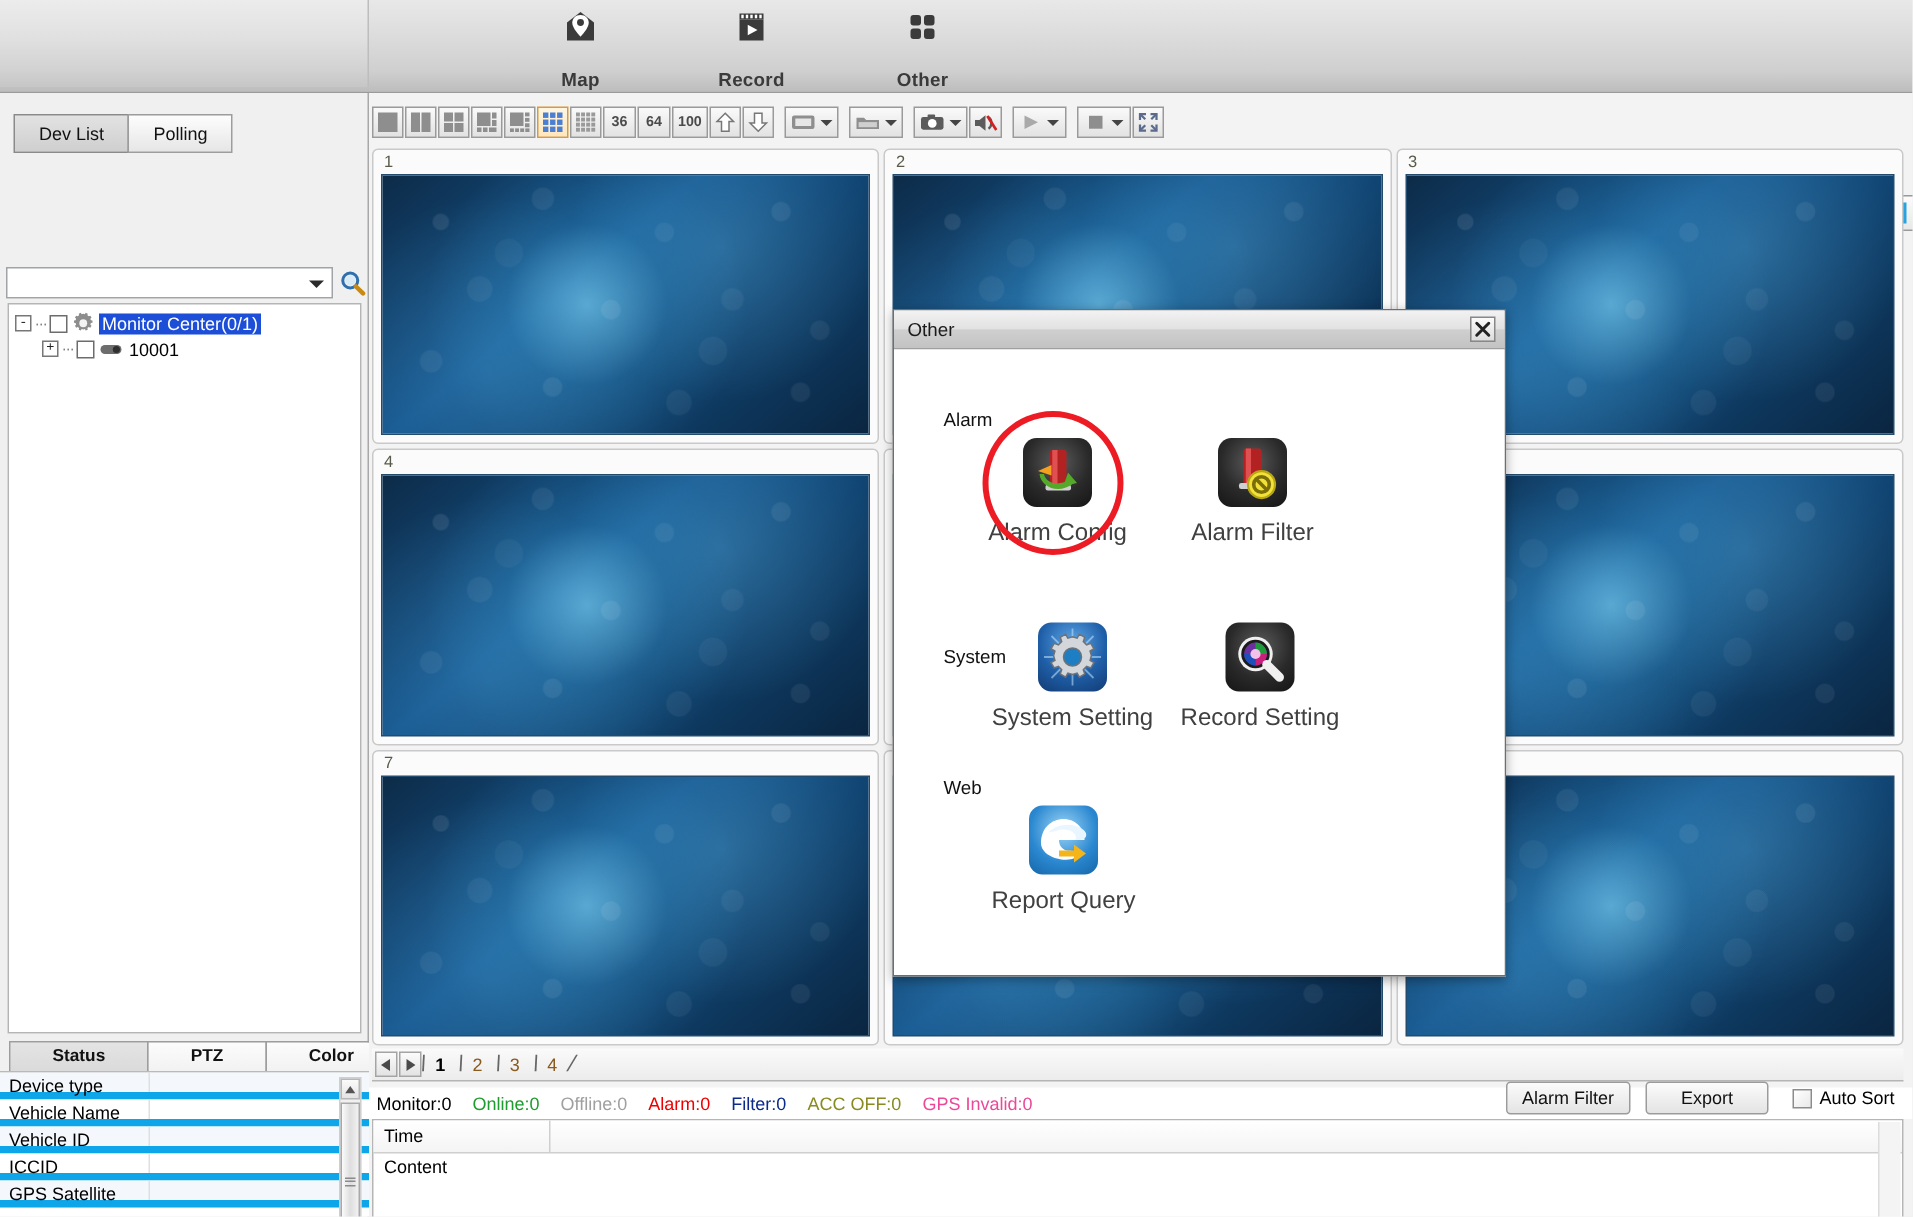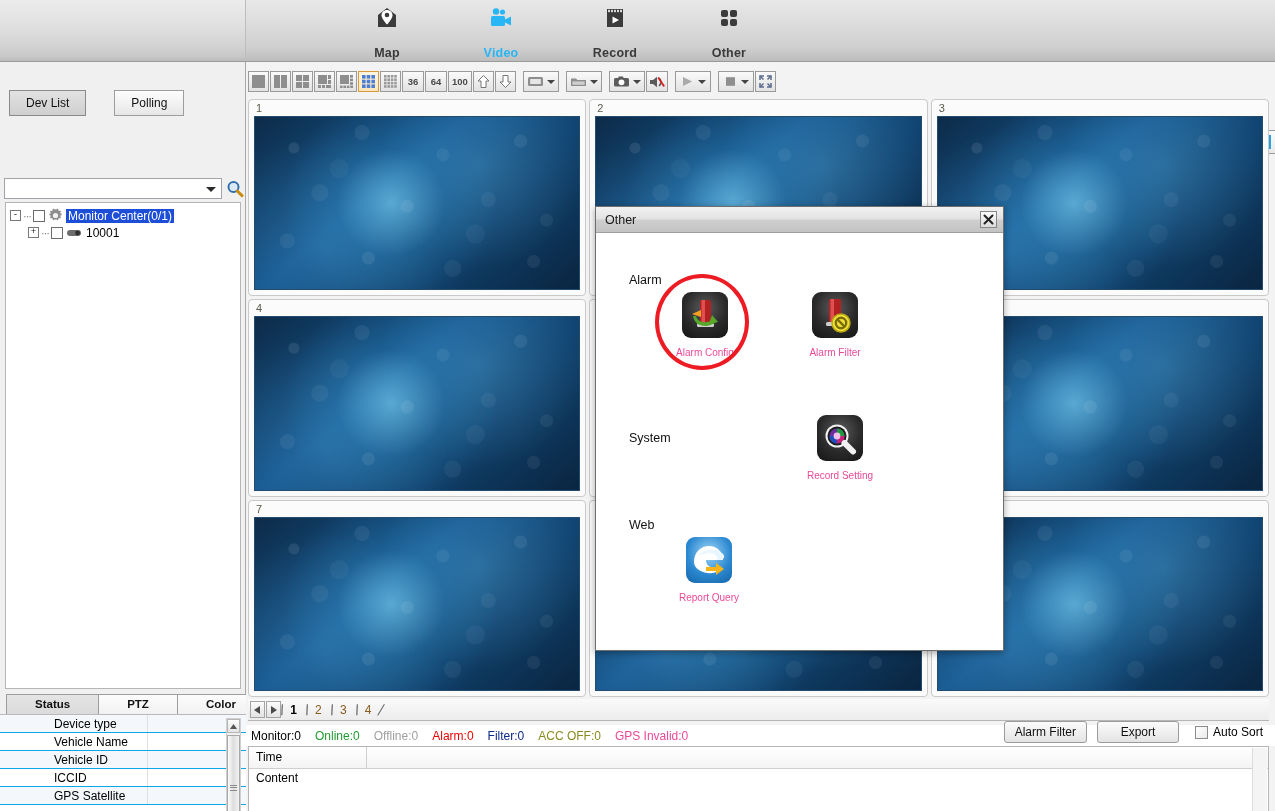--- a/index.html
+++ b/index.html
@@ -36,21 +36,21 @@
   }
   .nav-ico { height: 26px; display:flex; align-items:center; justify-content:center; }
   .nav-label { font-size: 12.5px; font-weight: bold; color: #3a3a3a; margin-top: 16px; letter-spacing:.2px;}
   .nav-item.active .nav-label { color: #29b6f6; }
 
   
   .leftpanel {
     position: absolute; left: 0; top: 62px; width: 246px; height: 749px;
     background: #f0f0f0; border-right: 1px solid #a8a8a8;
   }
-  .tabrow { position: absolute; left: 9px; top: 28px; display: flex; gap: 29px; }
+  .tabrow { position: absolute; left: 9px; top: 14px; display: flex; }
   .tabbtn {
     height: 26px; padding: 0 16px; line-height: 25px;
     border: 1px solid #9d9d9d; font-size: 12px; color: #111;
     background: linear-gradient(to bottom,#fdfdfd,#e6e6e6);
   }
   .tabbtn.sel { background: linear-gradient(to bottom,#e2e2e2,#cfcfcf); border-color:#8a8a8a; }
   .tabbtn + .tabbtn { margin-left: -1px; }
 
   .searchrow { position: absolute; left: 4px; top: 116px; width: 240px; height: 22px; }
   .combo {
@@ -88,21 +88,21 @@
     height:37px; line-height:18px; padding:0 28px; font-size:11.5px;
     border:1px solid #9d9d9d; background: linear-gradient(to bottom,#fcfcfc,#e9e9e9); color:#111;font-weight:bold;
   }
   .btab.sel { background: linear-gradient(to bottom,#e4e4e4,#d2d2d2); }
   .btab + .btab { margin-left:-1px; }
 
   .infotable {
     position:absolute; left:0; top:652px; width:246px; height:159px;
     background:#fff; border-top:1px solid #b9b9b9; overflow:hidden;
   }
-  .irow { display:flex; height:18.1px; border-bottom:1px solid #0ea5e9;padding-left:48px; }
+  .irow { display:flex; height:18.1px; border-bottom:5px solid #0ea5e9; }
   .irow:nth-child(odd) { background:#f4f7fb; }
   .irow:nth-child(even) { background:#ffffff; }
   .ikey { width:100px; padding-left:6px; line-height:18px; font-size:12px; border-right:1px solid #e0e0e0; }
   .ival { flex:1; }
   .vscroll {
     position:absolute; right:4px; top:656px; width:15px; height:152px;
     background:#f0f0f0; border:1px solid #cfcfcf;
   }
   .vscroll .up {
     position:absolute; left:0; top:0; width:13px; height:14px;
@@ -247,21 +247,21 @@
   .dlg-close {
     position:absolute; right:6px; top:4px; width:17px; height:17px;
     border:1px solid #888; background:linear-gradient(to bottom,#fbfbfb,#dcdcdc);
     display:flex;align-items:center;justify-content:center;
     font-size:12px; font-weight:bold; color:#333;
   }
   .dlg-body { position:absolute; left:0; top:26px; right:0; bottom:0; background:#fff; }
   .grp-label { position:absolute; font-size:12.5px; color:#111; }
   .appicon { position:absolute; width:112px; text-align:center; }
   .appicon .ic { width:46px; height:46px; margin:0 auto; border-radius:9px; position:relative; overflow:hidden;}
-  .appicon .cap { margin-top:9px; font-size:10px; color:#ec4899; white-space:nowrap;}
+  .appicon .cap { margin-top:9px; font-size:16px; color:#404040; white-space:nowrap;}
   .redcircle {
     position:absolute; left:655px; top:274px; width:94px; height:96px;
     border:4px solid #ed1c24; border-radius:50%; z-index:60; pointer-events:none;
   }
   .dark-ic { background: radial-gradient(circle at 50% 35%, #5c5c5c 0%, #2a2a2a 55%, #151515 100%); }
   .blue-ic { background: radial-gradient(circle at 50% 30%, #5fa8e8 0%, #1f5fa8 55%, #123b73 100%); }
   .web-ic  { background: radial-gradient(circle at 50% 35%, #9fd6f8 0%, #2b88d0 58%, #1566a8 100%); }
 </style>
 </head>
 <body>
@@ -276,31 +276,20 @@
         <div class="nav-ico">
           <svg width="22" height="24" viewBox="0 0 22 24">
             <path d="M2 9 L11 2 L20 9 L20 21 L2 21 Z" fill="#3b3b3b"></path>
             <path d="M11 4 C7.8 4 5.5 6.3 5.5 9.2 C5.5 13 11 18.5 11 18.5 C11 18.5 16.5 13 16.5 9.2 C16.5 6.3 14.2 4 11 4 Z" fill="#ffffff"></path>
             <circle cx="11" cy="9" r="2.3" fill="#3b3b3b"></circle>
           </svg>
         </div>
         <div class="nav-label">Map</div>
       </div>
 
-      <div class="nav-item active">
-        <div class="nav-ico">
-          <svg width="26" height="24" viewBox="0 0 26 24">
-            <circle cx="8" cy="5.5" r="3.2" fill="#29b6f6"></circle>
-            <circle cx="14.5" cy="6" r="2.6" fill="#29b6f6"></circle>
-            <rect x="3" y="10" width="14" height="10" rx="1.5" fill="#29b6f6"></rect>
-            <path d="M17 13.5 L23 10.5 L23 19.5 L17 16.5 Z" fill="#29b6f6"></path>
-          </svg>
-        </div>
-        <div class="nav-label">Video</div>
-      </div>
 
       <div class="nav-item">
         <div class="nav-ico">
           <svg width="22" height="24" viewBox="0 0 22 24">
             <rect x="3" y="3" width="16" height="4" fill="#3b3b3b"></rect>
             <g fill="#ffffff">
                 <rect x="4.2" y="3.8" width="1.6" height="2.4"></rect>
                 <rect x="7.2" y="3.8" width="1.6" height="2.4"></rect>
                 <rect x="10.2" y="3.8" width="1.6" height="2.4"></rect>
                 <rect x="13.2" y="3.8" width="1.6" height="2.4"></rect>
@@ -721,20 +710,32 @@
             <circle cx="29" cy="31" r="9" fill="#f2e13a" stroke="#b8a712" stroke-width="1.5"></circle>
             <circle cx="29" cy="31" r="5.2" fill="none" stroke="#7a6e08" stroke-width="2.4"></circle>
             <path d="M25.4 27.4 L32.6 34.6" stroke="#7a6e08" stroke-width="2.4"></path>
           </svg>
         </div>
         <div class="cap">Alarm Filter</div>
       </div>
 
       <div class="grp-label" style="left:33px; top:163px;margin-top:35px;">System</div>
 
+      <div class="appicon" style="left:63px; top:182px;">
+        <div class="ic blue-ic">
+          <svg width="46" height="46" viewBox="0 0 46 46">
+            <g opacity=".55" stroke="#bfe4ff" stroke-width="1.2">
+              <path d="M23 4 L23 14 M23 32 L23 42 M4 23 L14 23 M32 23 L42 23 M9 9 L16 16 M30 30 L37 37 M37 9 L30 16 M16 30 L9 37"></path>
+            </g>
+            <path d="M23 9.5 l3.1 .9 1.5-2.6 3.6 2.1 -1 2.8 2.2 2.2 2.8-1 2.1 3.6 -2.6 1.5 .9 3.1 -.9 3.1 2.6 1.5 -2.1 3.6 -2.8-1 -2.2 2.2 1 2.8 -3.6 2.1 -1.5-2.6 -3.1 .9 -3.1-.9 -1.5 2.6 -3.6-2.1 1-2.8 -2.2-2.2 -2.8 1 -2.1-3.6 2.6-1.5 -.9-3.1 .9-3.1 -2.6-1.5 2.1-3.6 2.8 1 2.2-2.2 -1-2.8 3.6-2.1 1.5 2.6 z" fill="#d3d6da" stroke="#6d7278" stroke-width="1"></path>
+            <circle cx="23" cy="23" r="6" fill="#1d7ec4" stroke="#6d7278" stroke-width="1"></circle>
+          </svg>
+        </div>
+        <div class="cap">System Setting</div>
+      </div>
 
       <div class="appicon" style="left:188px; top:182px;">
         <div class="ic dark-ic">
           <svg width="46" height="46" viewBox="0 0 46 46">
             <circle cx="20" cy="21" r="11.5" fill="#f0f0f0"></circle>
             <circle cx="20" cy="21" r="9.5" fill="#1b1b1b"></circle>
             <circle cx="20" cy="21" r="7.6" fill="#6c2fa0"></circle>
             <path d="M20 13.4 A7.6 7.6 0 0 1 27.6 21 L20 21 Z" fill="#1f9b3c"></path>
             <path d="M27.6 21 A7.6 7.6 0 0 1 20 28.6 L20 21 Z" fill="#c81f7a"></path>
             <path d="M20 28.6 A7.6 7.6 0 0 1 12.4 21 L20 21 Z" fill="#1d4fbb"></path>

